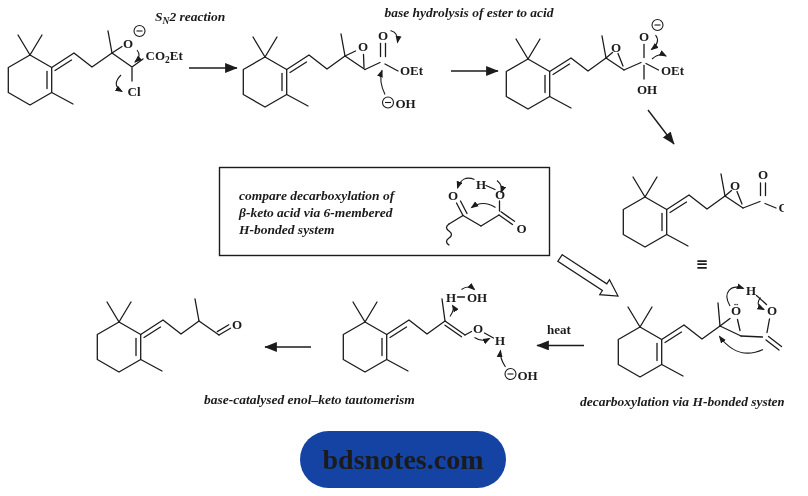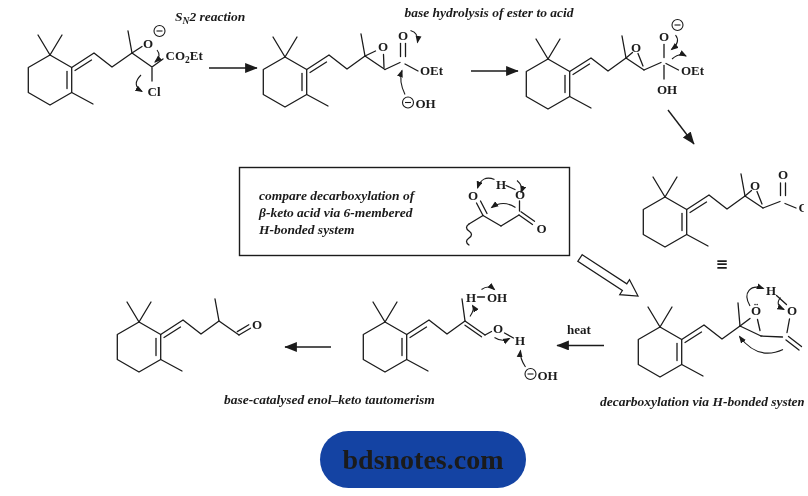--- a/index.html
+++ b/index.html
@@ -1,16 +1,16 @@
 <!DOCTYPE html>
 <html><head>
 <meta charset="utf-8">
 <style>
   html,body{margin:0;padding:0;background:#fff;}
-  .page{position:relative;width:784px;height:496px;background:#ffffff;overflow:hidden;margin-left:20px;}
+  .page{position:relative;width:784px;height:496px;background:#ffffff;overflow:hidden;}
   svg{display:block;}
   .bond{stroke:#1b1b1b;stroke-width:1.3;fill:none;stroke-linecap:round;stroke-linejoin:round;}
   .rarrow{stroke:#1b1b1b;stroke-width:1.4;fill:none;}
   .marrow{stroke:#1b1b1b;stroke-width:1.1;fill:none;}
   .charge{stroke:#1b1b1b;stroke-width:1.1;fill:none;}
   .chargeline{stroke:#1b1b1b;stroke-width:1.1;}
   .hollow{fill:#ffffff;stroke:#1b1b1b;stroke-width:1.2;stroke-linejoin:miter;}
   .note-box{fill:none;stroke:#1b1b1b;stroke-width:1.4;}
   text{fill:#1b1b1b;}
   .cap{font-family:"Liberation Serif",serif;font-size:13.5px;font-style:italic;font-weight:bold;}

